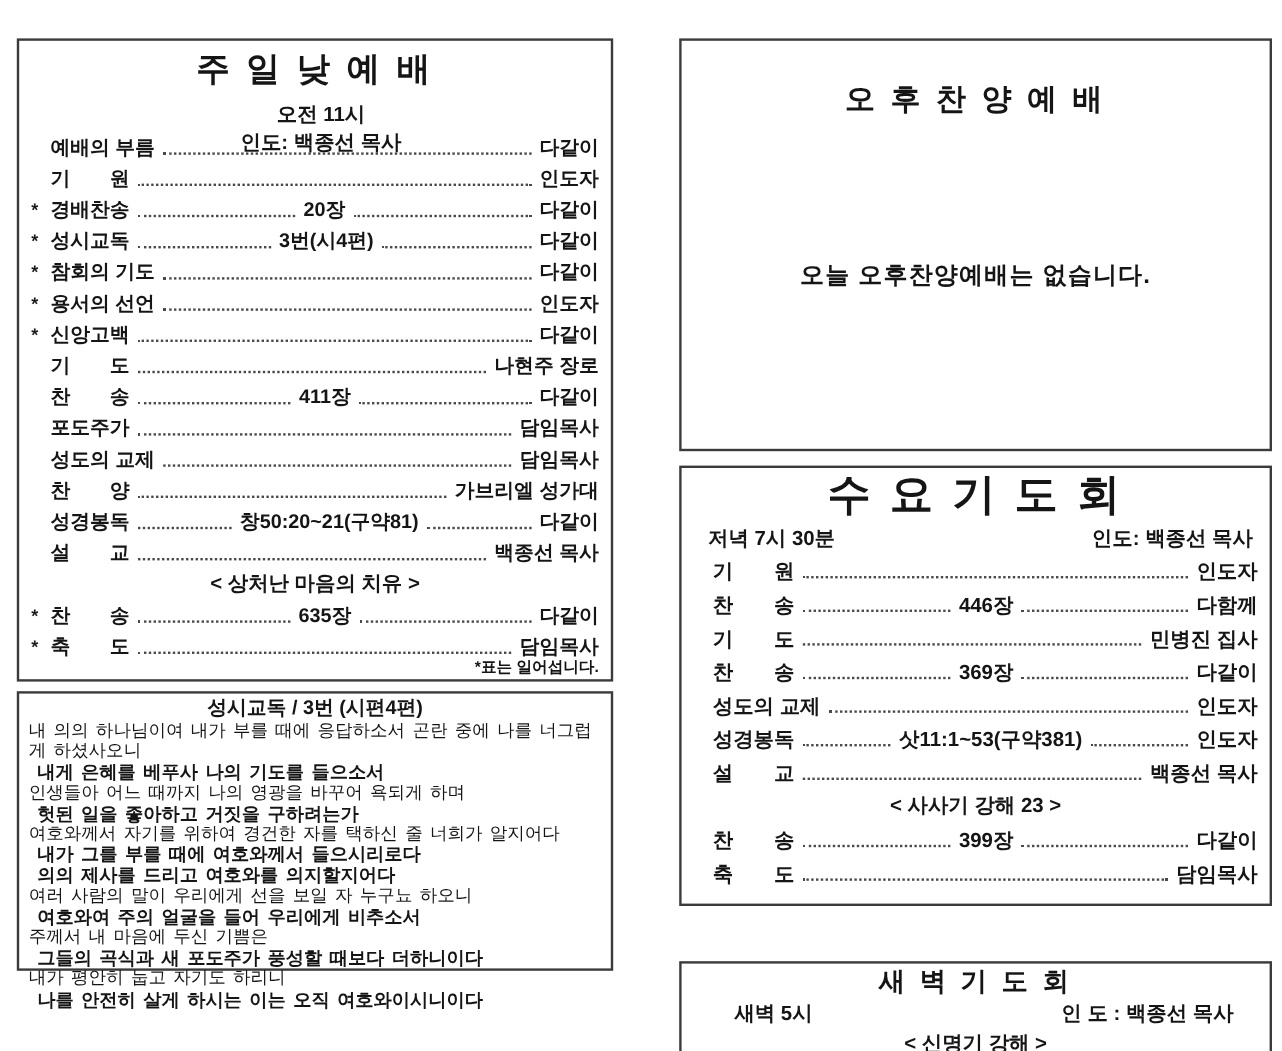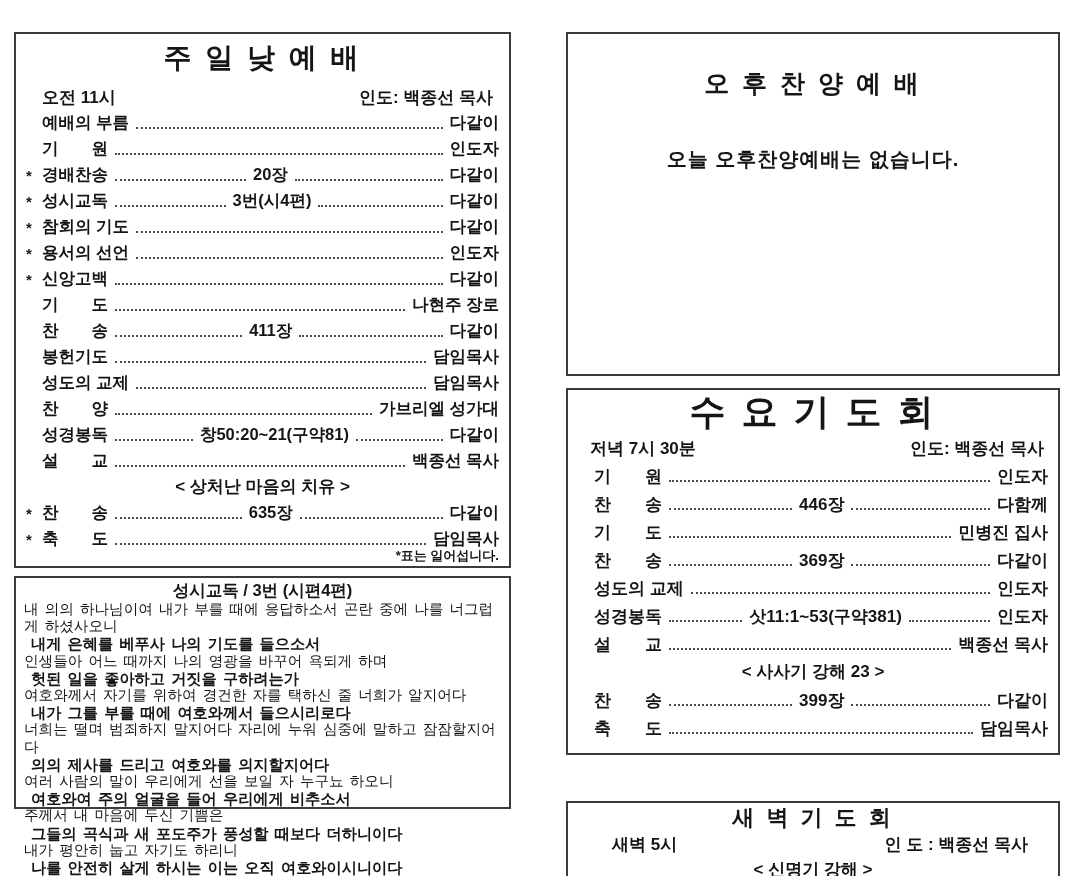--- a/index.html
+++ b/index.html
@@ -26,21 +26,21 @@
   #sunday-box .svc-title{font-size:28px;margin:8px 0 10px 0;line-height:32px;}
   #afternoon-box .svc-title{font-size:25px;margin:34px 0 0 0;line-height:30px;}
   #wednesday-box .svc-title{font-size:36px;margin:7px 0 7px 0;line-height:30px;}
   #dawn-box .svc-title{font-size:22px;margin:2px 0 0 0;line-height:26px;}
 
   
   .hdr-row{
     display:flex;justify-content:space-between;align-items:center;
     font-weight:700;font-size:17px;white-space:pre;
   }
-  #sunday-box .hdr-row{height:26px;padding:0 16px 0 26px;}
+  #sunday-box .hdr-row{height:26px;padding:0 16px 0 26px;flex-direction:column;}
   #wednesday-box .hdr-row{height:28px;padding:0 14px 0 22px;}
   #dawn-box .hdr-row{height:26px;padding:0 30px 0 44px;font-size:17px;}
 
   
   .svc-rows{padding:0 10px 0 10px;}
   .row{
     display:flex;align-items:center;font-size:16.5px;font-weight:700;white-space:pre;
   }
   #sunday-box .row{height:26px;}
   #wednesday-box .row{height:28px;font-size:17px;}
@@ -60,21 +60,21 @@
   #sunday-box .sermon-heading{height:26px;line-height:26px;}
   #wednesday-box .sermon-heading{height:28px;line-height:28px;}
   #dawn-box .sermon-heading{height:26px;line-height:26px;font-size:17px;}
 
   .footnote{
     position:absolute;right:10px;bottom:1px;font-size:13px;font-weight:700;
   }
 
   
   .notice-msg{
-    text-align:center;margin-top:48px;font-size:20px;font-weight:600;letter-spacing:1px;
+    text-align:center;margin-top:118px;font-size:20px;font-weight:600;letter-spacing:1px;
   }
 
   
   #reading-box{padding:2px 8px 0 8px;}
   .reading-title{
     text-align:center;font-weight:bold;font-size:16.5px;line-height:21px;
   }
   .reading-line{
     font-size:14.6px;line-height:17.2px;font-weight:400;word-spacing:2px;
   }
@@ -157,21 +157,21 @@
       <div class="row">
     <span class="star"></span>
     <span class="label">찬　　송</span>
     <span class="leader"></span>
     <span class="center-val">411장</span>
     <span class="leader second"></span>
     <span class="value">다같이</span>
   </div>
       <div class="row">
     <span class="star"></span>
-    <span class="label">봉헌기도</span>
+    <span class="label">포도주가</span>
     <span class="leader"></span>
     
     
     <span class="value">담임목사</span>
   </div>
       <div class="row">
     <span class="star"></span>
     <span class="label">성도의 교제</span>
     <span class="leader"></span>
     
@@ -227,21 +227,20 @@
 
 <div class="box" id="reading-box">
   <div class="reading-title">성시교독 / 3번 (시편4편)</div>
   <div>
       <div class="reading-line">내 의의 하나님이여 내가 부를 때에 응답하소서 곤란 중에 나를 너그럽게 하셨사오니</div>
       <div class="reading-line bold">내게 은혜를 베푸사 나의 기도를 들으소서</div>
       <div class="reading-line">인생들아 어느 때까지 나의 영광을 바꾸어 욕되게 하며</div>
       <div class="reading-line bold">헛된 일을 좋아하고 거짓을 구하려는가</div>
       <div class="reading-line">여호와께서 자기를 위하여 경건한 자를 택하신 줄 너희가 알지어다</div>
       <div class="reading-line bold">내가 그를 부를 때에 여호와께서 들으시리로다</div>
-      <div class="reading-line">너희는 떨며 범죄하지 말지어다 자리에 누워 심중에 말하고 잠잠할지어다</div>
       <div class="reading-line bold">의의 제사를 드리고 여호와를 의지할지어다</div>
       <div class="reading-line">여러 사람의 말이 우리에게 선을 보일 자 누구뇨 하오니</div>
       <div class="reading-line bold">여호와여 주의 얼굴을 들어 우리에게 비추소서</div>
       <div class="reading-line">주께서 내 마음에 두신 기쁨은</div>
       <div class="reading-line bold">그들의 곡식과 새 포도주가 풍성할 때보다 더하니이다</div>
       <div class="reading-line">내가 평안히 눕고 자기도 하리니</div>
       <div class="reading-line bold">나를 안전히 살게 하시는 이는 오직 여호와이시니이다</div>
     </div>
 </div>
 

